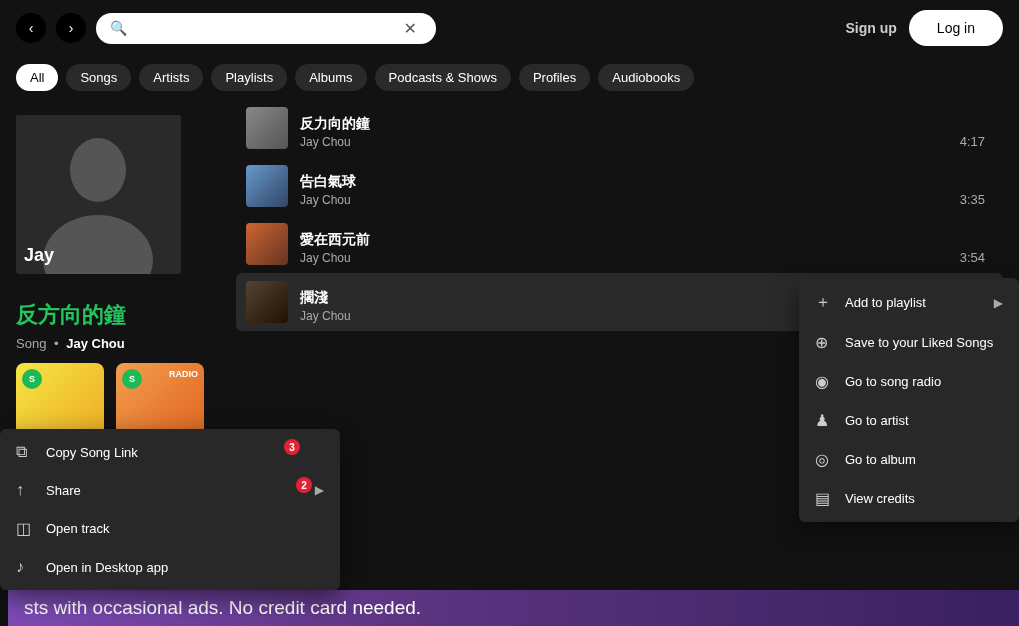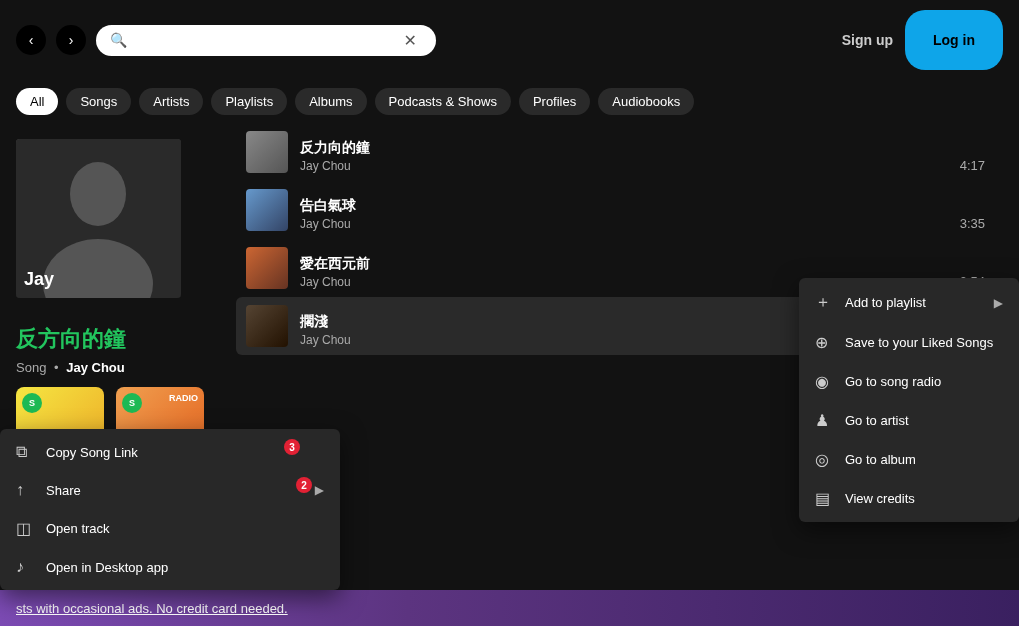--- a/index.html
+++ b/index.html
@@ -69,25 +69,25 @@
     }
     .signup-btn {
       background: none;
       border: none;
       color: #ccc;
       cursor: pointer;
       font-size: 14px;
       font-weight: 600;
     }
     .login-btn {
-      background: #0ea5e9;
+      background: #ffffff;
       border: none;
       border-radius: 20px;
-      padding: 22px 28px;
-      font-weight: 700;
+      padding: 10px 28px;
+      font-weight: 400;
       font-size: 14px;
       cursor: pointer;
       color: #000;
     }
 
     
     .filter-tabs {
       display: flex;
       gap: 8px;
       padding: 8px 16px;
@@ -285,30 +285,29 @@
       justify-content: center;
       position: absolute;
       top: 6px;
       right: 6px;
     }
 
     
     .bottom-bar {
       position: absolute;
       bottom: 0;
-      left: 0;
+      left: 8px;
       right: 0;
       height: 36px;
       background: linear-gradient(90deg, #7c4bb4 0%, #5c3480 40%, #3a2060 100%);
       display: flex;
       align-items: center;
       padding: 0 16px;
-      font-size: 13px;
-      color: #fff;
-      text-decoration: underline;
+      font-size: 19px;
+      color: #fff;
     }
 
     
     .context-menu {
       position: absolute;
       top: 278px;
       right: 0px;
       width: 220px;
       background: #282828;
       border-radius: 6px;

